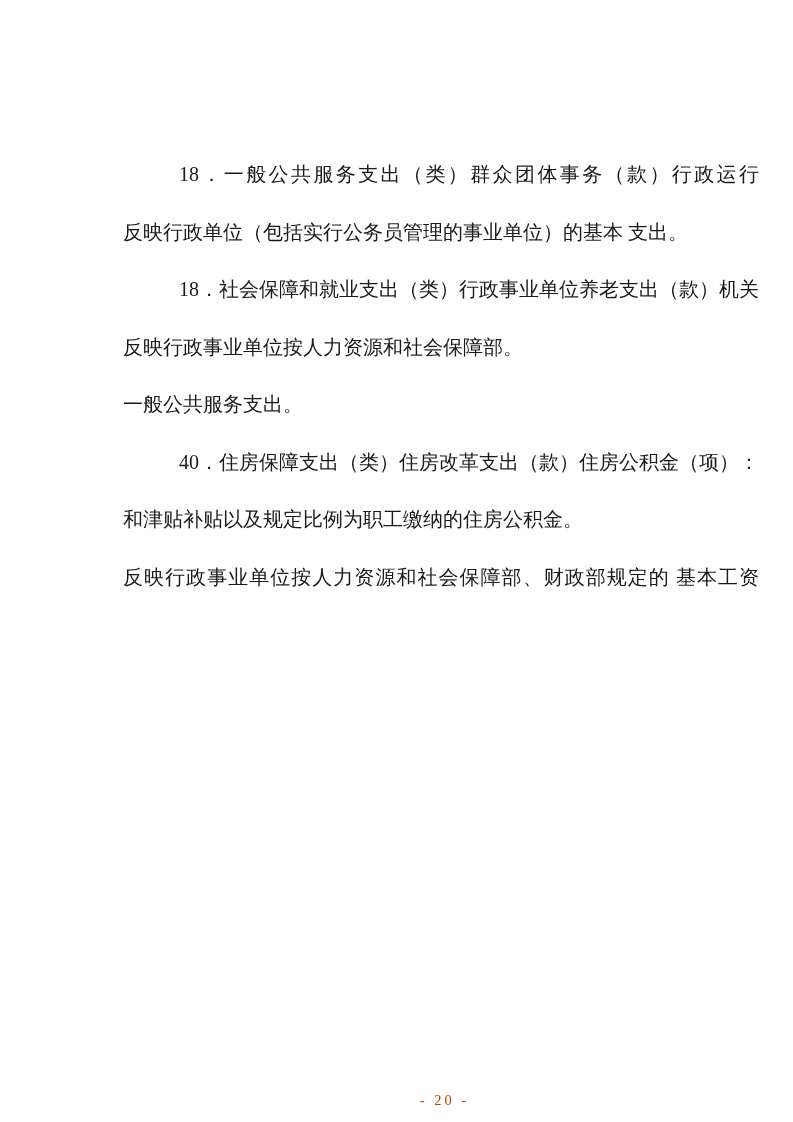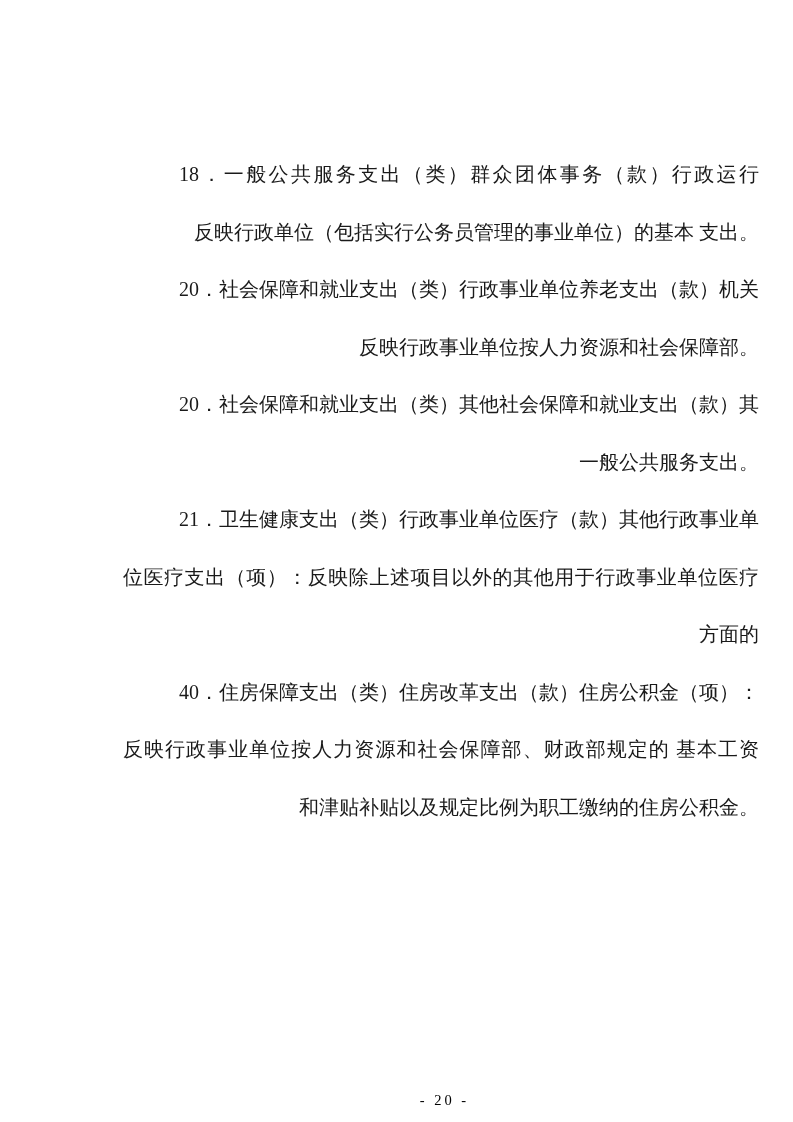--- a/index.html
+++ b/index.html
@@ -25,69 +25,63 @@
     top: 92px;
     width: 660px;
   }
   .paragraph {
     margin: 0;
   }
   .text-line {
     font-size: 20px;
     line-height: 45.5px;
     height: 45.5px;
-    text-align: right;
+    text-align: left;
     overflow: hidden;
   }
   .text-line.full {
     text-align: justify;
     text-align-last: justify;
   }
   .text-line.first {
     text-indent: 56px;
   }
   .page-footer {
     position: absolute;
     left: 0;
     top: 1032px;
     width: 793px;
     text-align: center;
   }
   .page-number {
     display: inline-block;
     font-size: 14.5px;
     letter-spacing: 3px;
-    color: #000000;
+    color: #c2410c;
     font-family: "Liberation Serif", "DejaVu Serif", serif;
   }
 </style>
 </head>
 <body>
 
 <div class="doc-page">
   <div class="doc-body">
       <div class="paragraph">
         <div class="text-line first full">18．一般公共服务支出（类）群众团体事务（款）行政运行（项）：</div>
         <div class="text-line">反映行政单位（包括实行公务员管理的事业单位）的基本 支出。</div>
       </div>
       <div class="paragraph">
-        <div class="text-line first full">20．社会保障和就业支出（类）行政事业单位养老支出（款）机关</div>
+        <div class="text-line first full">18．社会保障和就业支出（类）行政事业单位养老支出（款）机关</div>
         <div class="text-line">反映行政事业单位按人力资源和社会保障部。</div>
       </div>
       <div class="paragraph">
-        <div class="text-line first full">20．社会保障和就业支出（类）其他社会保障和就业支出（款）其</div>
         <div class="text-line">一般公共服务支出。</div>
       </div>
       <div class="paragraph">
-        <div class="text-line first full">21．卫生健康支出（类）行政事业单位医疗（款）其他行政事业单</div>
-        <div class="text-line full">位医疗支出（项）：反映除上述项目以外的其他用于行政事业单位医疗</div>
-        <div class="text-line">方面的</div>
-      </div>
-      <div class="paragraph">
         <div class="text-line first full">40．住房保障支出（类）住房改革支出（款）住房公积金（项）：</div>
+        <div class="text-line">和津贴补贴以及规定比例为职工缴纳的住房公积金。</div>
         <div class="text-line full">反映行政事业单位按人力资源和社会保障部、财政部规定的 基本工资</div>
-        <div class="text-line">和津贴补贴以及规定比例为职工缴纳的住房公积金。</div>
       </div>
     </div>
   <div class="page-footer">
     <span class="page-number">- 20 -</span>
   </div>
 </div>
 
 </body></html>

